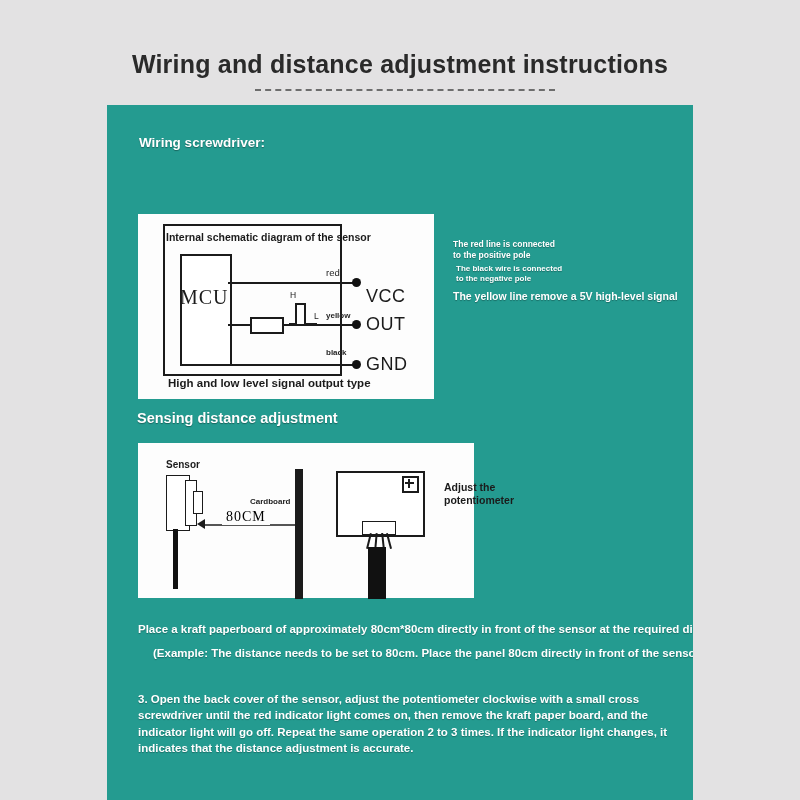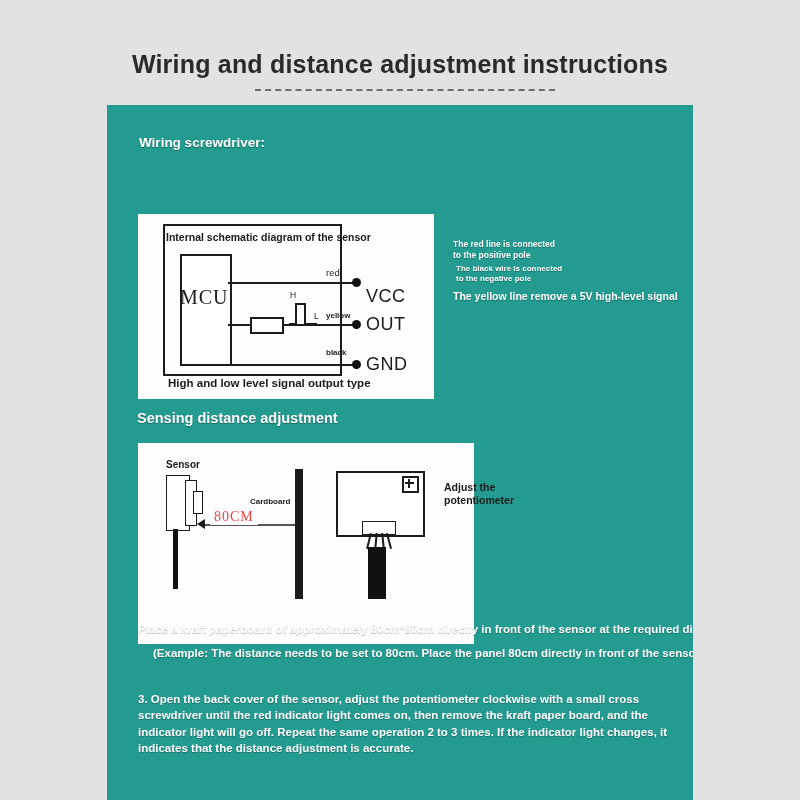--- a/index.html
+++ b/index.html
@@ -26,21 +26,21 @@
   .sec-label{
     position:absolute;color:#ffffff;font-weight:bold;font-size:13.5px;
     text-shadow:0 1px 1px rgba(0,0,0,.35);
   }
   #wiring-label{left:32px;top:30px;}
   #sensing-label{left:30px;top:305px;font-size:14.5px;}
 
   
   .white-card{position:absolute;background:#fdfdfd;}
   #wiring-card{left:31px;top:65px;width:296px;height:185px;margin-top:44px;}
-  #sensing-card{left:31px;top:338px;width:336px;height:201px;}
+  #sensing-card{left:31px;top:338px;width:336px;height:155px;}
 
   
   #schem-frame{
     position:absolute;left:25px;top:10px;width:175px;height:148px;
     border:2px solid #1b1b1b;border-right:2px solid #1b1b1b;
   }
   #schem-caption{
     position:absolute;left:28px;top:17px;width:210px;
     font-size:10.5px;font-weight:bold;color:#1b1b1b;white-space:nowrap;
   }
@@ -122,22 +122,22 @@
   #board-label{
     position:absolute;left:112px;top:54px;font-size:8px;font-weight:bold;color:#1b1b1b;
   }
   #dim-line{position:absolute;left:62px;top:81px;width:100px;height:1.5px;background:#555;}
   #dim-arrow{
     position:absolute;left:59px;top:76px;width:0;height:0;
     border-top:5px solid transparent;border-bottom:5px solid transparent;
     border-right:8px solid #1b1b1b;
   }
   #dim-text{
-    position:absolute;left:72px;top:66px;
-    font-family:"Liberation Serif", serif;font-size:14px;color:#ef4444;
+    position:absolute;left:84px;top:66px;
+    font-family:"Liberation Serif", serif;font-size:14px;color:#000000;
     background:#fdfdfd;padding:0 4px;letter-spacing:1px;
   }
   #pot-box{
     position:absolute;left:198px;top:28px;width:85px;height:62px;
     border:2px solid #1b1b1b;background:#fff;
   }
   #pot-screw{
     position:absolute;left:264px;top:33px;width:13px;height:13px;
     border:2px solid #1b1b1b;background:#fff;
   }

